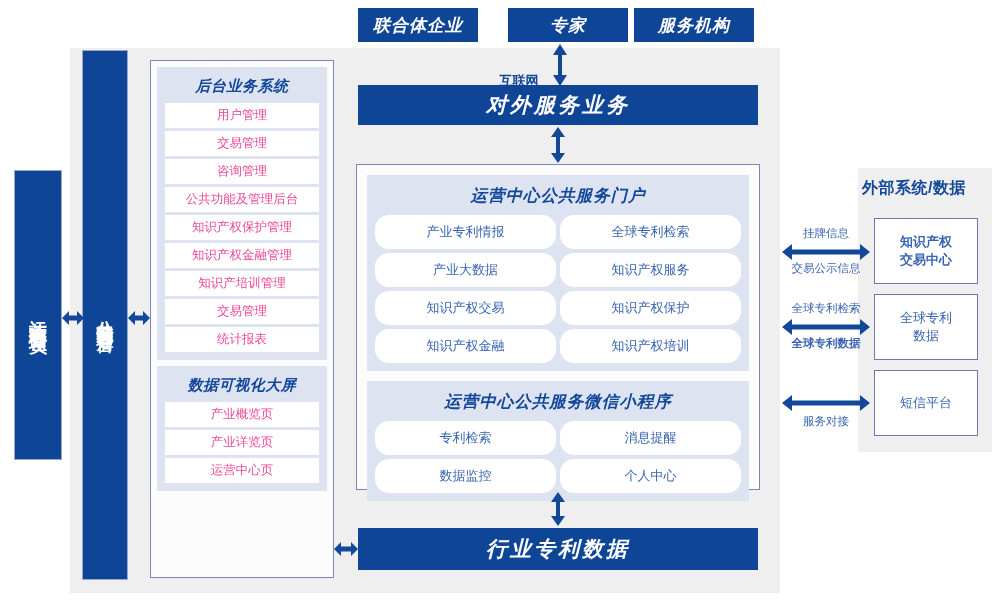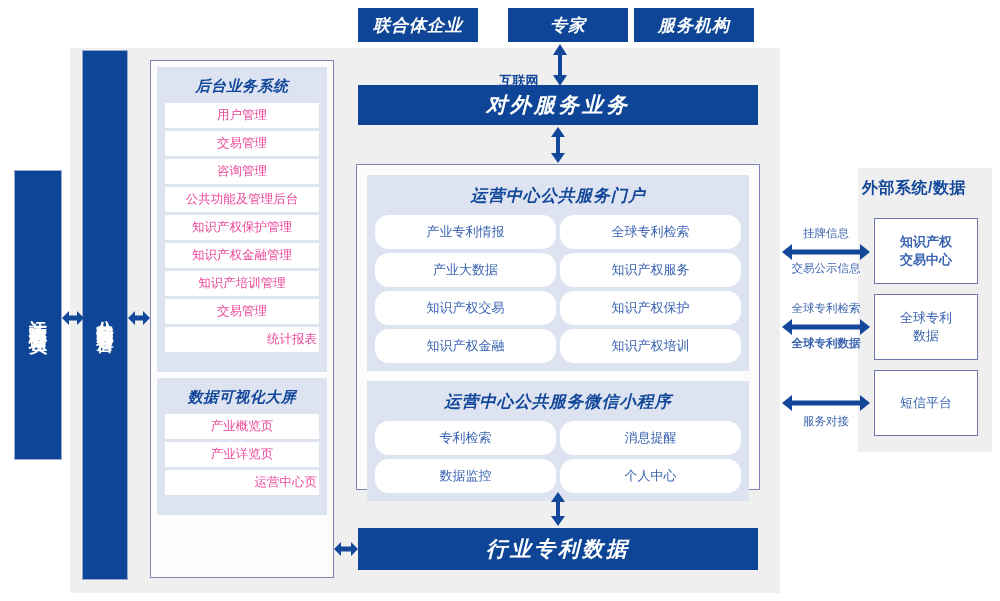--- a/index.html
+++ b/index.html
@@ -86,21 +86,21 @@
   }
   .cell {
     background: #ffffff;
     color: #ec4899;
     font-size: 12.5px;
     text-align: center;
     padding: 4px 2px;
     margin-bottom: 3px;
     white-space: nowrap;
   }
-  .cell:last-child { margin-bottom: 12px; text-align: right; }
+  .cell:last-child { margin-bottom: 0; }
 
   
   #ext-service {
     left: 358px; top: 85px; width: 400px; height: 40px;
     font-size: 21px; letter-spacing: 3px;
   }
   #industry-data {
     left: 358px; top: 528px; width: 400px; height: 42px;
     font-size: 21px; letter-spacing: 3px;
   }

